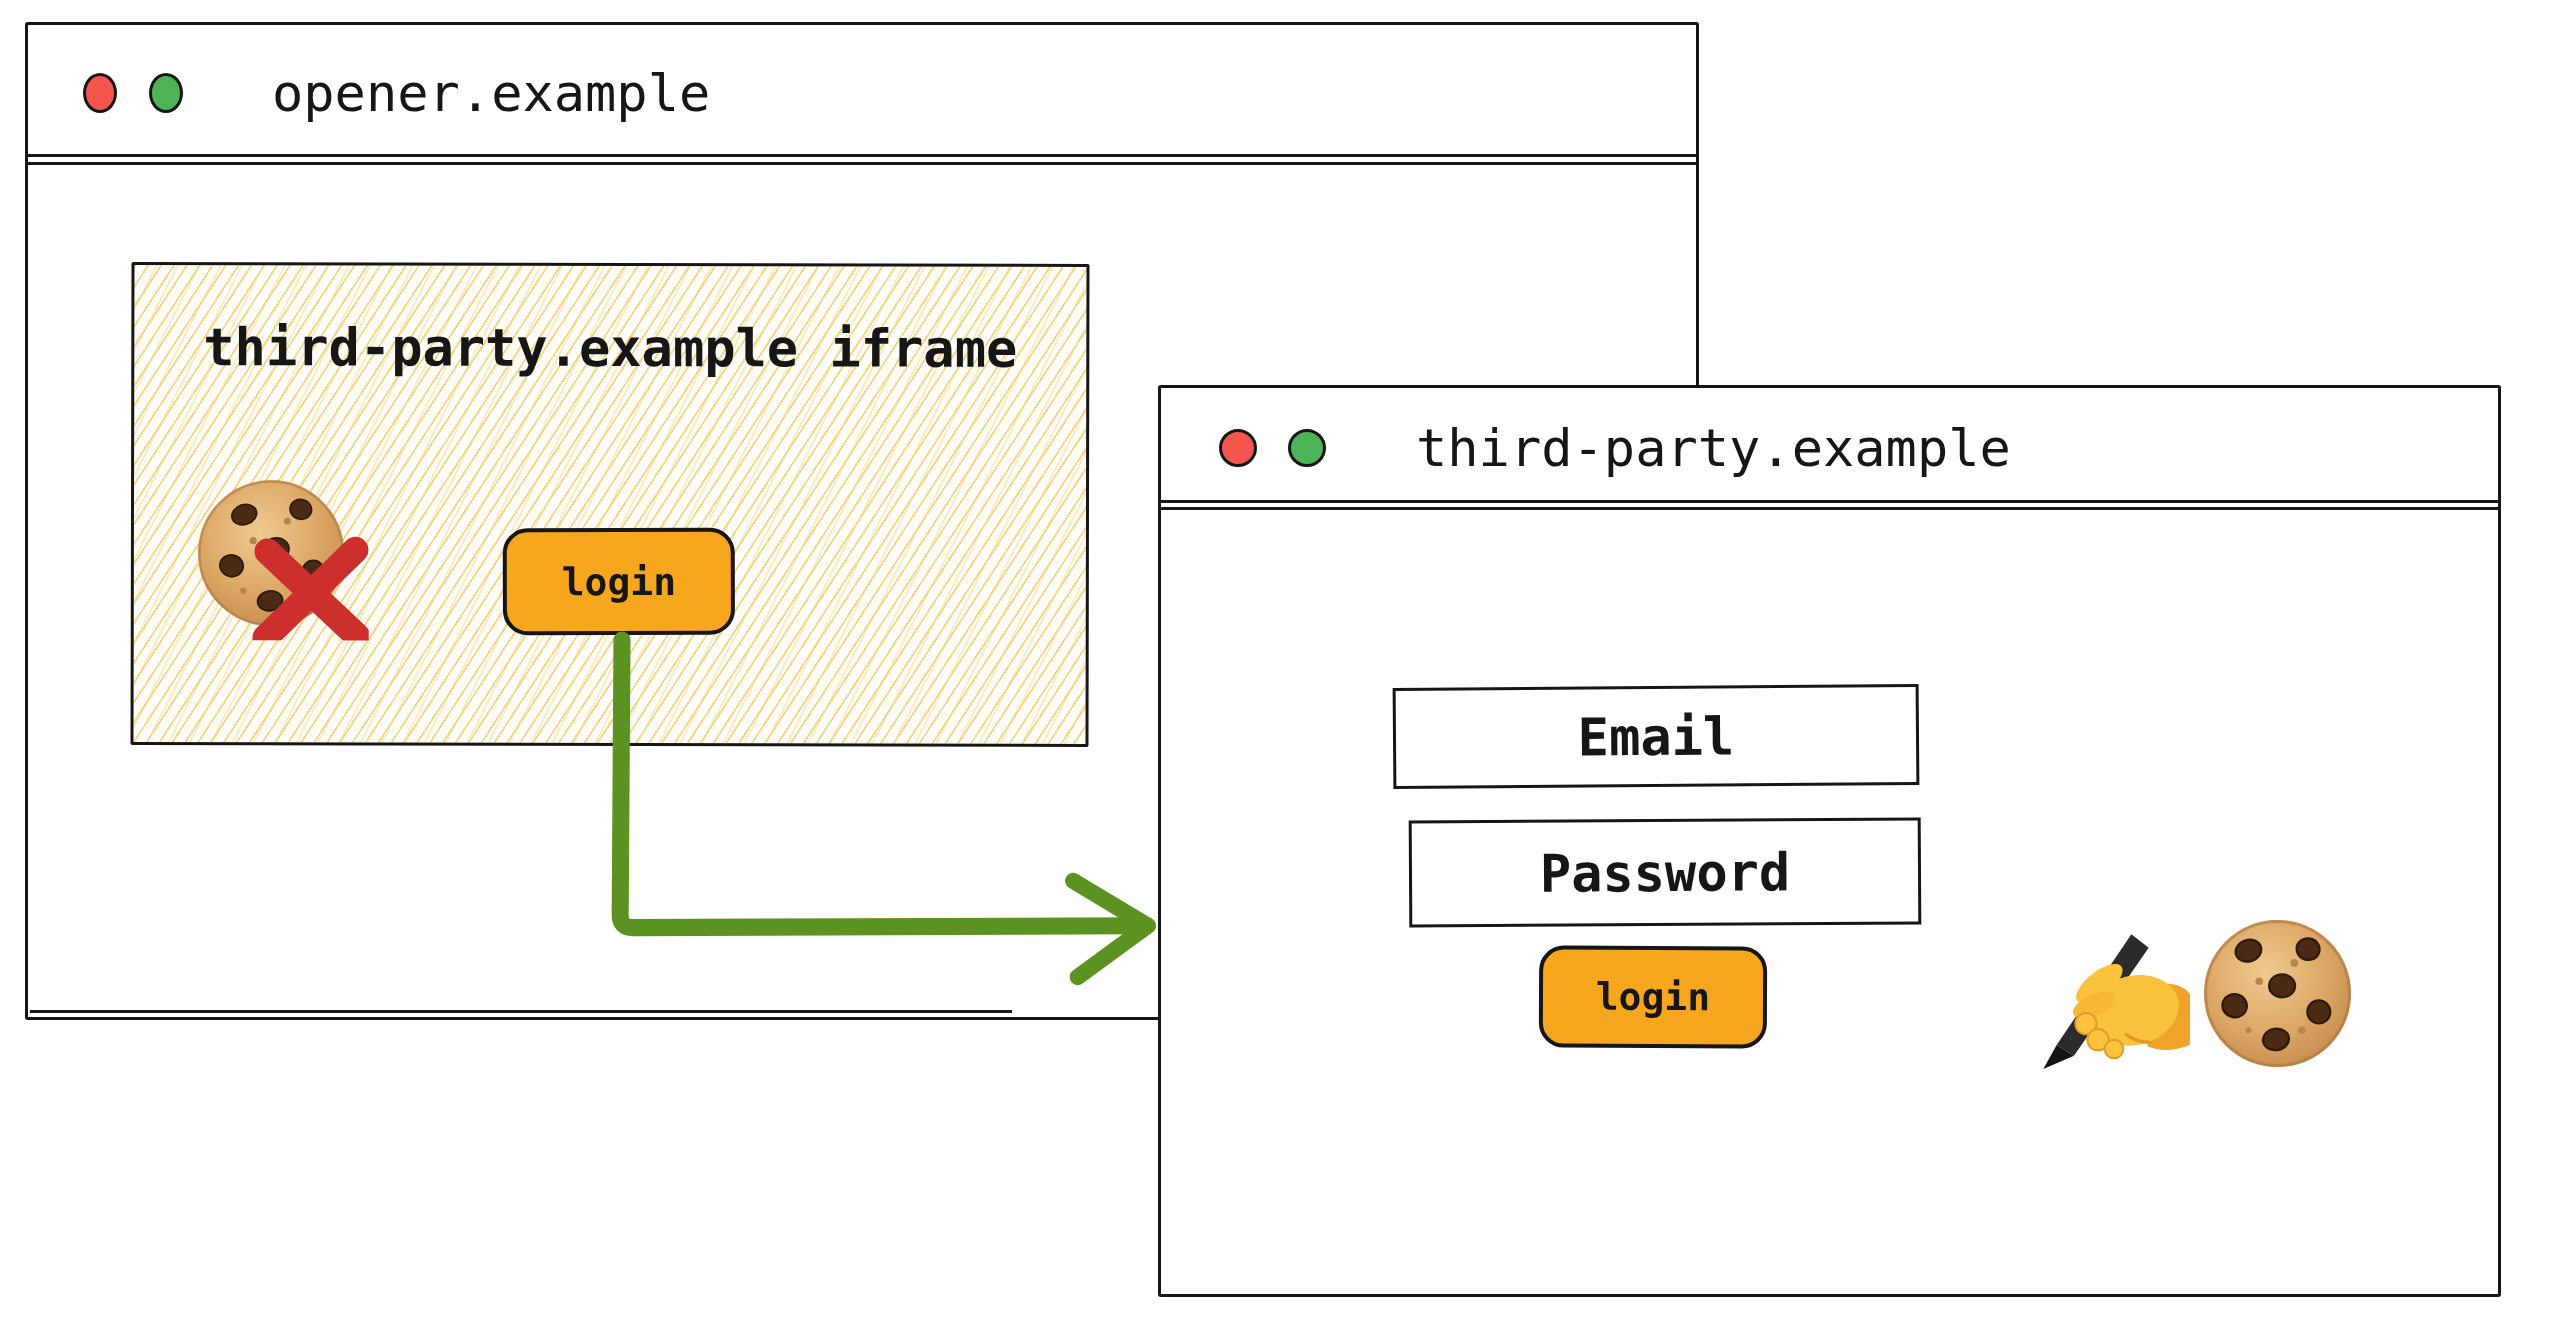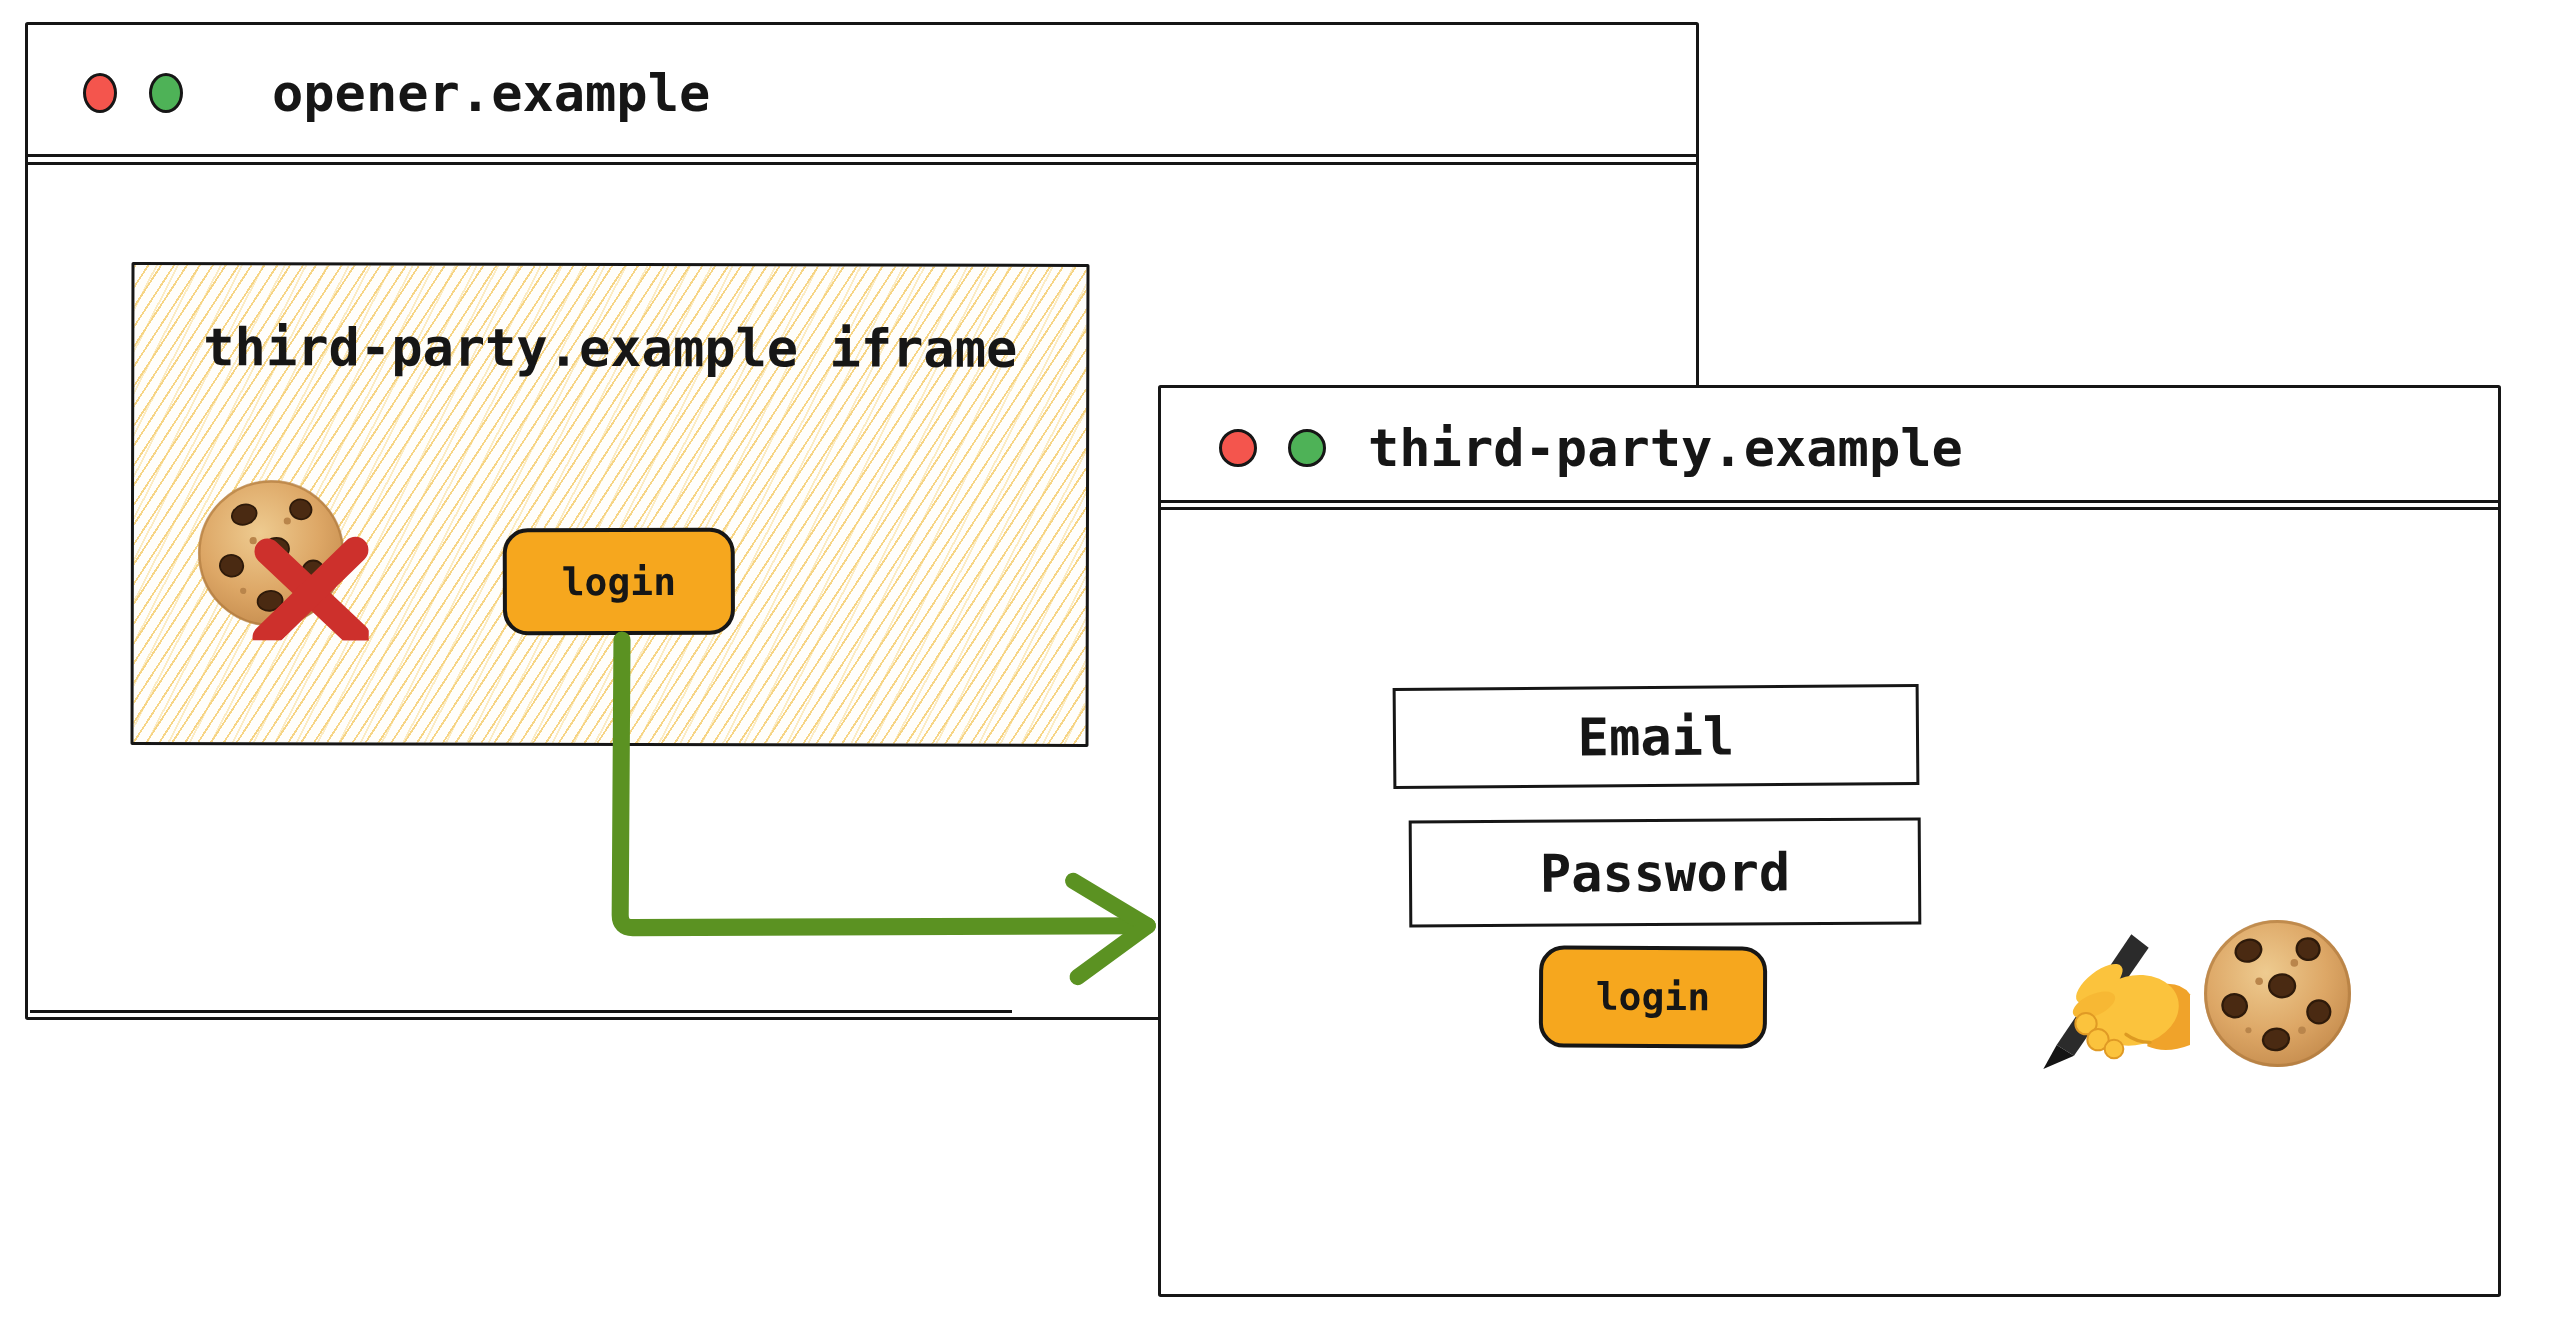--- a/index.html
+++ b/index.html
@@ -27,23 +27,23 @@
   .popup  .titlebar{height:122px;background:transparent;}
 
   .dot{width:38px;height:38px;border-radius:50%;border:3.6px solid #161616;box-sizing:border-box;flex:none;}
   .dot.red{background:#f4554d;}
   .dot.green{background:#4eb257;}
   .opener .dot.red{margin-left:55px;width:34px;height:40px;}
   .opener .dot.green{margin-left:32px;width:34px;height:40px;}
   .popup .dot.red{margin-left:58px;}
   .popup .dot.green{margin-left:31px;}
 
-  .win-title{font-weight:700;font-size:52px;letter-spacing:0;white-space:nowrap;}
+  .win-title{font-weight:400;font-size:52px;letter-spacing:0;white-space:nowrap;}
   .opener .win-title{margin-left:89px;}
-  .popup  .win-title{margin-left:42px;}
+  .popup  .win-title{margin-left:90px;}
 
   .iframe-box{position:absolute;left:103px;top:238px;width:958px;height:483px;border:3.6px solid #161616;
               box-sizing:border-box;border-radius:1.8px;transform:rotate(0.12deg);}
   .iframe-title{margin-top:52px;text-align:center;font-weight:700;font-size:52px;white-space:nowrap;}
 
   .login-btn{position:absolute;display:flex;align-items:center;justify-content:center;
              background:#f6a71e;border:4.5px solid #161616;border-radius:25px;box-sizing:border-box;
              font-family:inherit;font-weight:700;font-size:38px;color:#161616;padding:0;cursor:pointer;}
   .iframe-box .login-btn{left:369px;top:262px;width:232px;height:107px;transform:rotate(-0.3deg);}
   .popup .login-btn{left:378px;top:558px;width:228px;height:102px;transform:rotate(0.25deg);}

